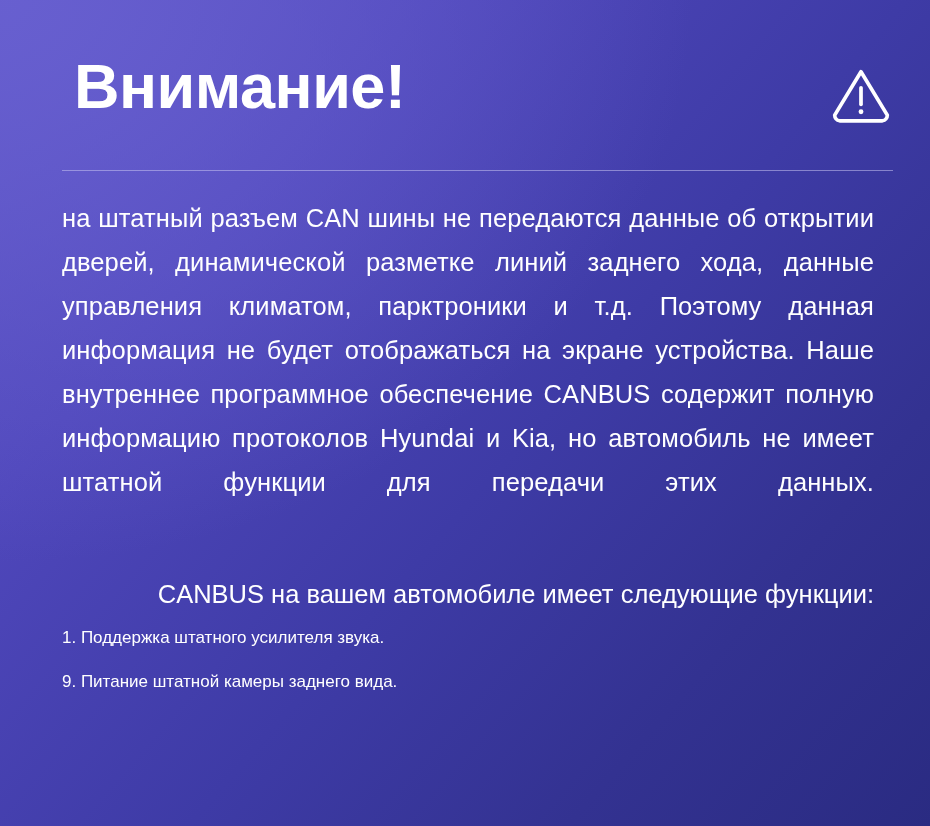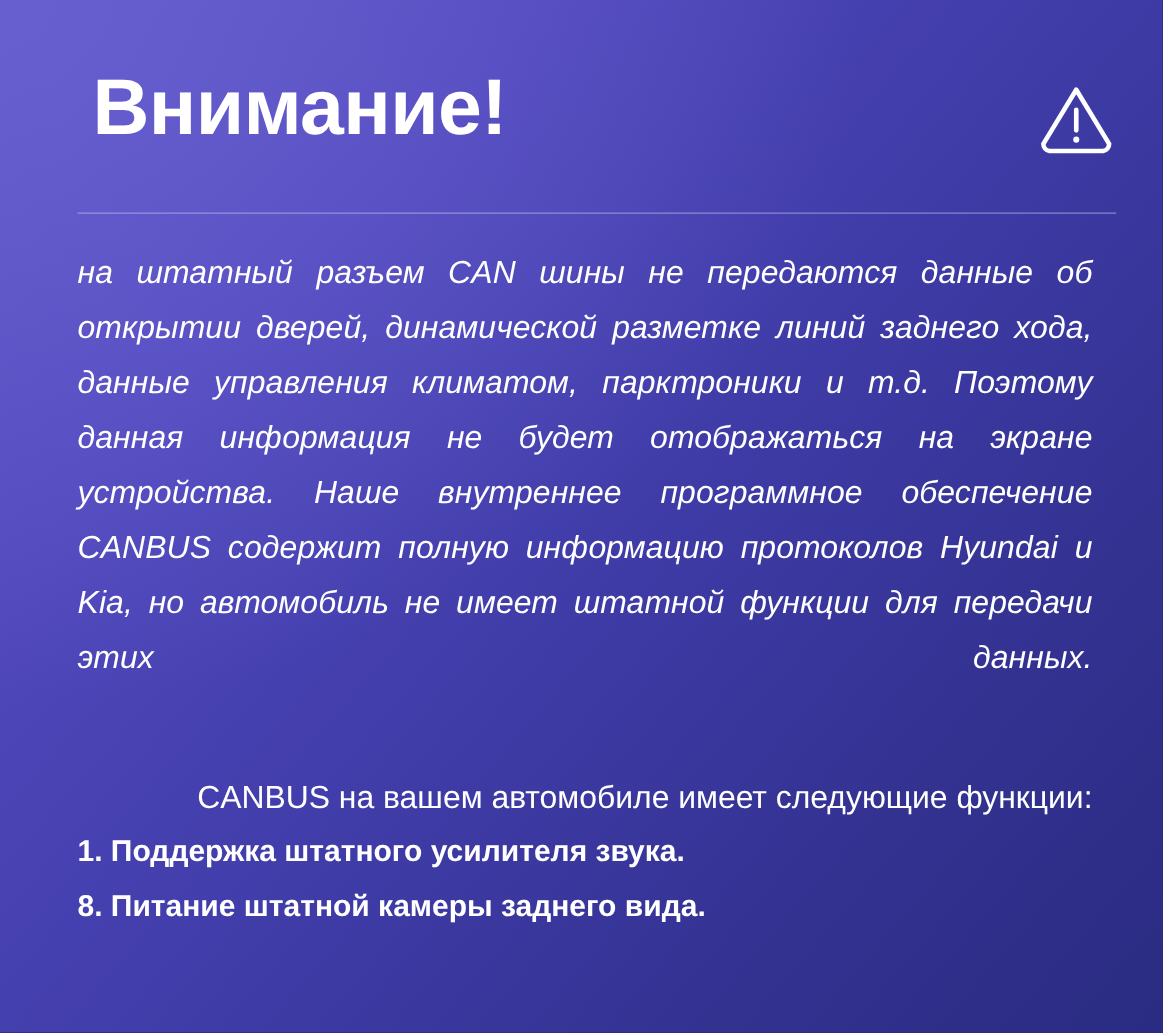--- a/index.html
+++ b/index.html
@@ -65,21 +65,20 @@
   }
   .para {
     margin: 0;
     color: #ffffff;
     font-size: 25.5px;
     line-height: 44px;
     font-weight: 400;
     text-align: justify;
     text-justify: inter-word;
     letter-spacing: 0.1px;
-    font-style: italic;
   }
   .para.intro { width: 812px; }
   .para.intro::after {
     
     content: "";
     display: inline-block;
     width: 100%;
   }
   .list-block {
     margin: 0;
@@ -89,24 +88,23 @@
   .list-lead {
     margin: 0;
     color: #ffffff;
     font-size: 25.5px;
     line-height: 44px;
     white-space: nowrap;
     text-align: right;
   }
   .list-item {
     color: #ffffff;
-    font-size: 24px;
+    font-size: 17px;
     line-height: 44px;
     white-space: nowrap;
-    font-weight: bold;
   }
   .spacer-para { height: 24px; }
 </style>
 </head>
 <body>
 
 <div id="canvas">
 
   <div class="header">
     <h1 class="page-title">Внимание!</h1>
@@ -125,18 +123,18 @@
   <div class="body-area">
 
     <p class="para intro">на штатный разъем CAN шины не передаются данные об открытии дверей, динамической разметке линий заднего хода, данные управления климатом, парктроники и т.д. Поэтому данная информация не будет отображаться на экране устройства. Наше внутреннее программное обеспечение CANBUS содержит полную информацию протоколов Hyundai и Kia, но автомобиль не имеет штатной функции для передачи этих данных.</p>
 
     <div class="spacer-para"></div>
 
     <p class="list-lead">CANBUS на вашем автомобиле имеет следующие функции:</p>
 
     <ul class="list-block">
       <li class="list-item">1. Поддержка штатного усилителя звука.</li>
-      <li class="list-item">8. Питание штатной камеры заднего вида.</li>
+      <li class="list-item">9. Питание штатной камеры заднего вида.</li>
     </ul>
 
   </div>
 
 </div>
 
 </body></html>

